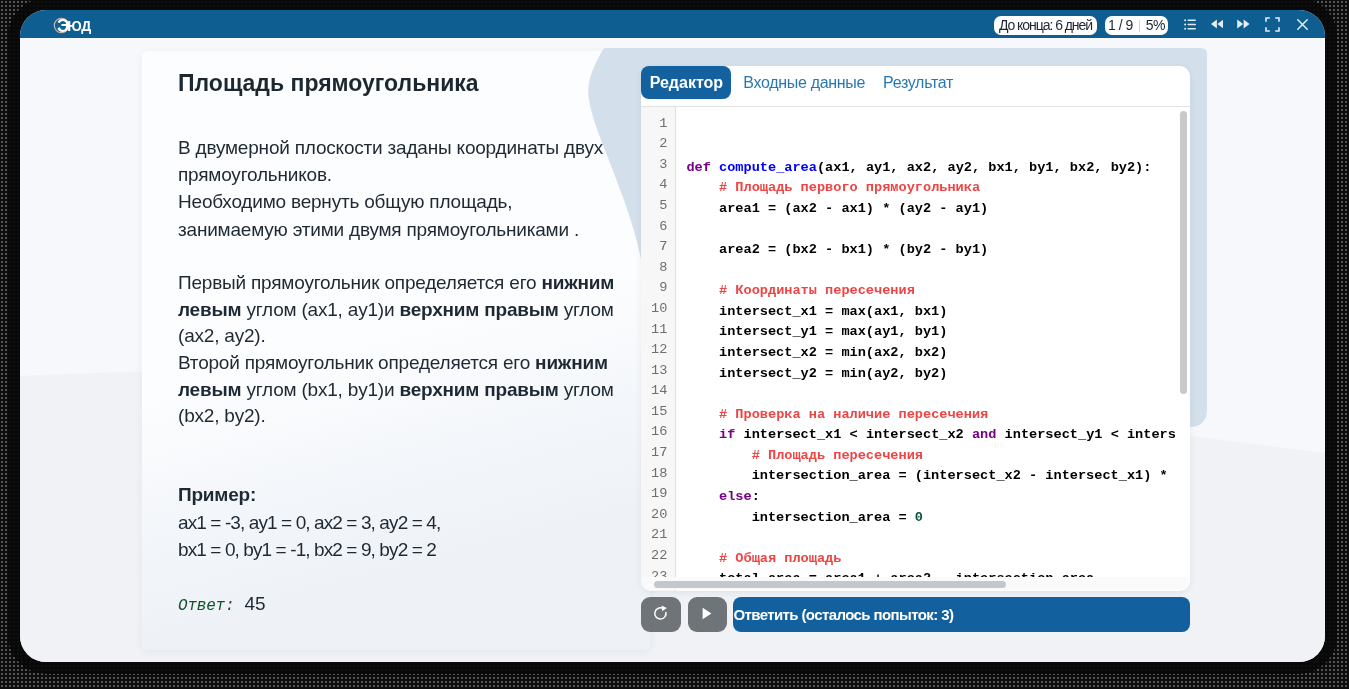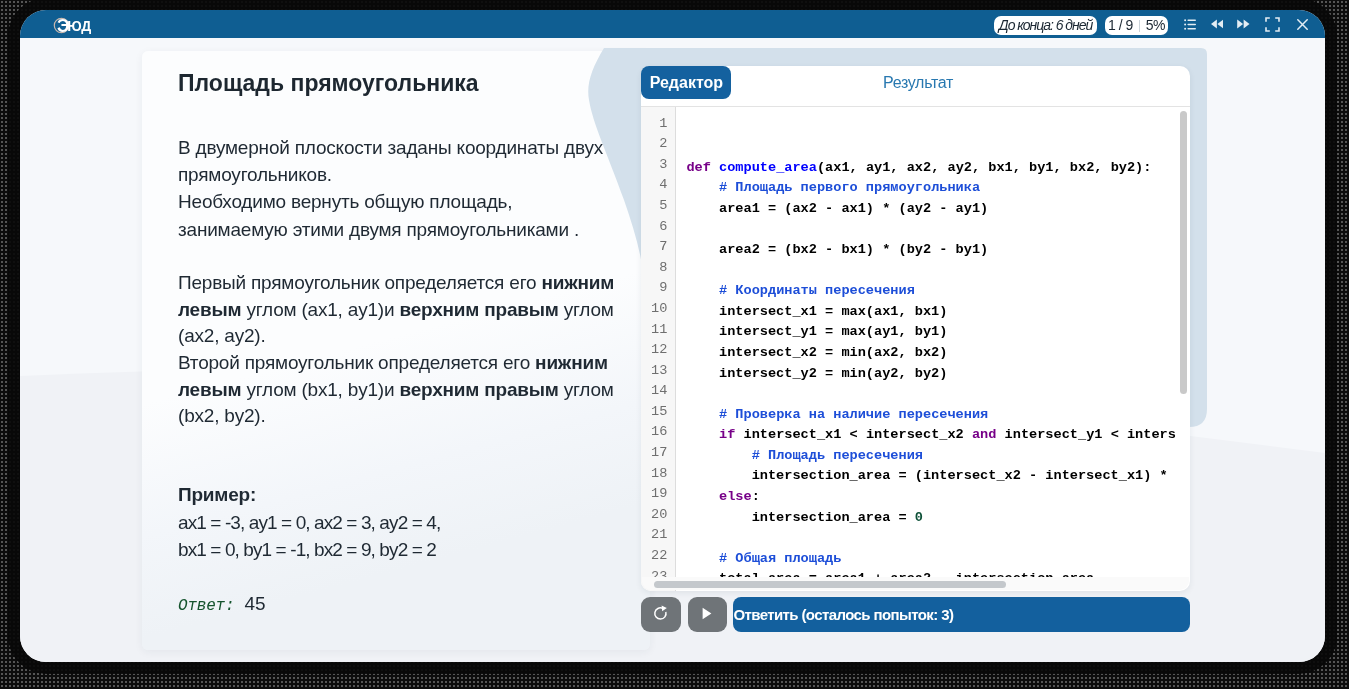--- a/index.html
+++ b/index.html
@@ -12,21 +12,21 @@
          border-radius:26px; background:#f5f7fa; overflow:hidden; box-shadow:0 0 0 12px rgba(8,8,8,0.9); }
   #bar { position:absolute; left:0; top:0; width:100%; height:28px; background:#0f5e92; }
   #content { position:absolute; left:0; top:28px; width:100%; height:444px; background:#f6f8fb; }
 
   
   #logo { position:absolute; left:30px; top:3px; width:60px; height:24px; }
 
   
   .pill { position:absolute; top:6px; height:19px; background:#fff; border-radius:7px;
           font-size:14px; font-weight:400; letter-spacing:-1.05px; color:#1b2732; line-height:19.5px; text-align:center; }
-  #pill1 { left:974px; width:103px;font-style:italic; }
+  #pill1 { left:974px; width:103px; }
   #pill2 { left:1085px; width:63px; letter-spacing:-0.5px; }
   #pill2 .sep { display:inline-block; width:1px; height:12px; background:#ccd4da; vertical-align:-2px; margin:0 6px; }
 
   .icon { position:absolute; top:5px; }
 
   
   #pale { position:absolute; left:0; top:0; width:1305px; height:624px; }
 
   
   #card { position:absolute; left:122px; top:13px; width:508px; height:599px;
@@ -54,21 +54,21 @@
 
   
   #editor { position:absolute; left:0; top:40.2px; width:549px; height:485.3px;
             border-top:1px solid #e3e3e3; overflow:hidden; border-radius:0 0 10px 10px; }
   #gutter { position:absolute; left:0; top:0; width:34.3px; height:100%;
             background:#f7f7f7; border-right:1px solid #ddd; }
   .code, .ln { font-family:"Liberation Mono", monospace; font-size:13.6px; font-weight:700;
                white-space:pre; position:absolute; line-height:20.6px; }
   .ln  { color:#6f6f6f; text-align:right; width:26px; left:0; font-weight:400; }
   .code { left:45px; color:#000; width:490px; overflow:hidden;margin-top:44px; }
-  .k { color:#708; } .c { color:#1d4ed8; } .d { color:#00f; } .n { color:#0e5138; }
+  .k { color:#708; } .c { color:#ef4444; } .d { color:#00f; } .n { color:#0e5138; }
 
   
   #vsb { position:absolute; right:3.5px; top:4px; width:7px; height:283px; background:#c9c9c9; border-radius:4px; }
   #hsb-track { position:absolute; left:1px; bottom:1px; height:13px; width:547px; background:#fafafa; border-radius:0 0 9px 9px; }
   #hsb { position:absolute; left:13px; bottom:3px; width:352px; height:7px; background:#c4c8cc; border-radius:4px; }
 
   
   .gbtn { position:absolute; top:558.5px; height:35.5px; background:#6f7478; border-radius:9px; }
   #reset { left:621.4px; width:40px; }
   #play  { left:667.5px; width:39.2px; }
@@ -131,20 +131,21 @@
       <div class="t b ex" style="top:472.8px;">ax1 = -3, ay1 = 0, ax2 = 3, ay2 = 4,</div>
       <div class="t b ex" style="top:499.8px;">bx1 = 0, by1 = -1, bx2 = 9, by2 = 2</div>
       <div class="t b" style="top:553.8px;"><span class="ans">Ответ:</span>  <span class="av">45</span></div>
     </div>
     <svg id="blob" width="660" height="430" viewBox="0 0 660 430">
       <path d="M 24 0 C 12 20 6 36 9 52 C 13 76 26 102 44 152 C 53 178 61 204 64 230
                L 64 379 L 609 379 Q 627 379 627 361 L 627 6 Q 627 0 621 0 Z" fill="#d3e0eb"></path>
     </svg>
     <div id="panel">
       <div class="tabact">Редактор</div>
+      <div class="tablbl" style="left:101.8px">Входные данные</div>
       <div class="tablbl" style="left:241.6px">Результат</div>
       <div id="editor">
         <div id="gutter"></div>
         <div class="ln" style="top:6.9px;">1
 2
 3
 4
 5
 6
 7

